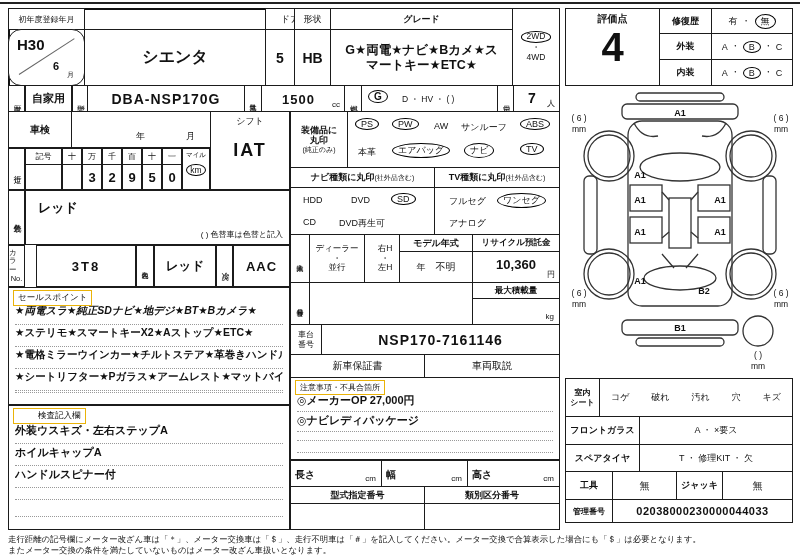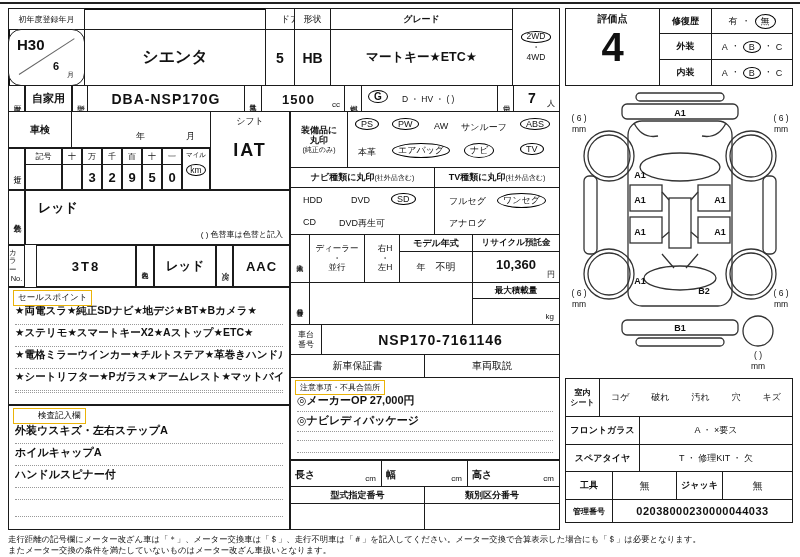--- a/index.html
+++ b/index.html
@@ -39,20 +39,21 @@
     <span class="abs b f11" style="left:44px;top:30px;">6</span>
     <span class="abs f7" style="left:58px;top:40px;">月</span>
   </div>
   <div class="c cen b" style="left:84px;top:29px;width:182px;height:57px;font-size:16px;">シエンタ</div>
   <div class="c cen f9" style="left:265px;top:8px;width:50px;height:22px;">ドア</div>
   <div class="c cen b f14" style="left:265px;top:29px;width:30px;height:57px;">5</div>
   <div class="c cen f9" style="left:294px;top:8px;width:37px;height:22px;">形状</div>
   <div class="c cen b f14" style="left:294px;top:29px;width:37px;height:57px;">HB</div>
   <div class="c cen f9 b" style="left:330px;top:8px;width:183px;height:22px;">グレード</div>
   <div class="c col b f12" style="left:330px;top:29px;width:183px;height:57px;">
+    <span>G★両電★ナビ★Bカメ★ス</span>
     <span>マートキー★ETC★</span>
   </div>
   <div class="c col f85" style="left:512px;top:8px;width:48px;height:78px;">
     <span class="circ">2WD</span>
     <span>・</span>
     <span>4WD</span>
   </div>
 
   <div class="c cen" style="left:8px;top:85px;width:17px;height:27px;">
       <span class="vl f8">車歴</span>
@@ -135,21 +136,21 @@
       <span class="vl f7">内装色</span>
     </div>
   <div class="c cen b f12" style="left:154px;top:245px;width:62px;height:42px;">レッド</div>
   <div class="c cen" style="left:216px;top:245px;width:17px;height:42px;">
       <span class="vl f8">冷房</span>
     </div>
   <div class="c cen b f13" style="left:233px;top:245px;width:57px;height:42px;letter-spacing:1px;">AAC</div>
 
   <div class="c" style="left:8px;top:287px;width:282px;height:118px;">
     <span class="tag" style="left:4px;top:2px;">セールスポイント</span>
-    <div class="line b" style="left:6px;top:16px;width:268px;height:20px;font-size:10.5px;">★両電スラ★純正SDナビ★地デジ★BT★Bカメラ★</div>
+    <div class="line b" style="left:6px;top:16px;width:268px;height:20px;font-size:10.5px;font-style:italic;">★両電スラ★純正SDナビ★地デジ★BT★Bカメラ★</div>
     <div class="line b" style="left:6px;top:38px;width:268px;height:20px;font-size:10.5px;">★ステリモ★スマートキーX2★Aストップ★ETC★</div>
     <div class="line b" style="left:6px;top:60px;width:268px;height:20px;font-size:10.5px;">★電格ミラーウインカー★チルトステア★革巻きハンドル★</div>
     <div class="line b" style="left:6px;top:82px;width:268px;height:20px;font-size:10.5px;">★シートリフター★Pガラス★アームレスト★マットバイザー★</div>
     <div class="dotl" style="left:6px;top:104px;width:268px;"></div>
   </div>
 
   <div class="c" style="left:8px;top:405px;width:282px;height:125px;">
     <span class="tag" style="left:4px;top:2px;padding-left:24px;">検査記入欄</span>
     <div class="line b f11" style="left:6px;top:17px;width:268px;height:20px;">外装ウスキズ・左右ステップA</div>
     <div class="line b f11" style="left:6px;top:39px;width:268px;height:20px;">ホイルキャップA</div>

